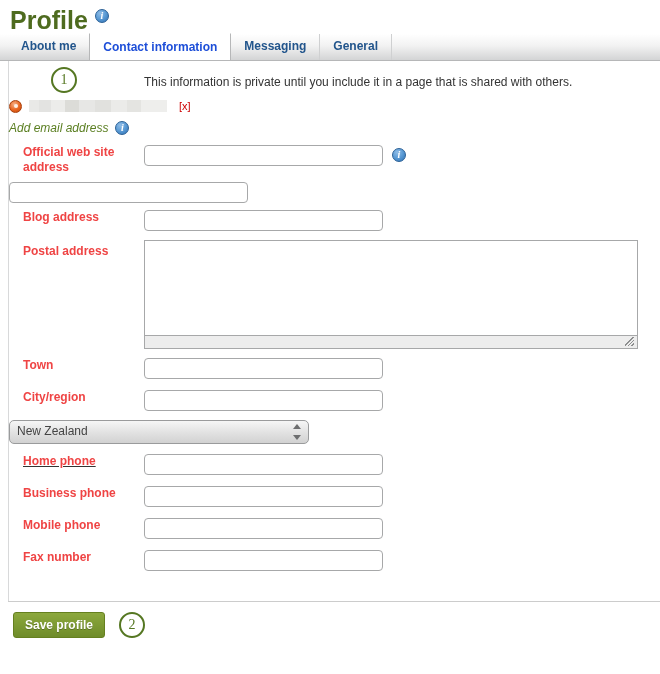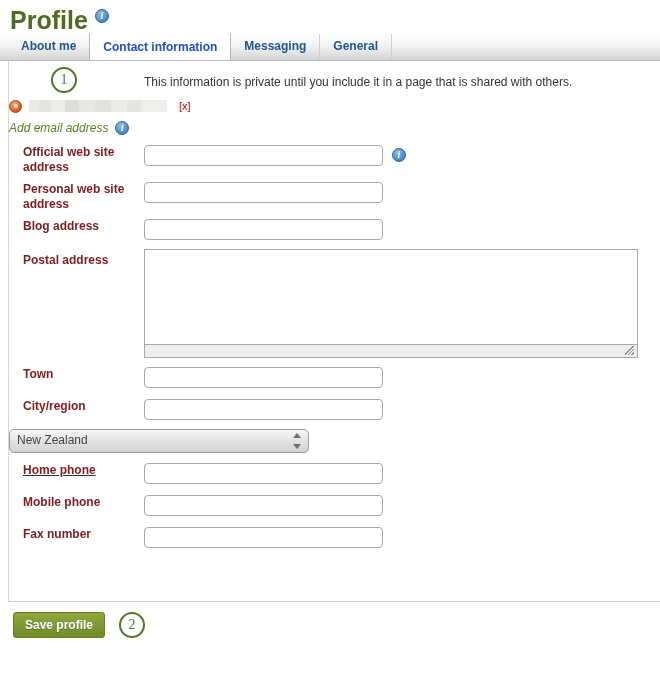--- a/index.html
+++ b/index.html
@@ -137,21 +137,21 @@
     align-items: flex-start;
     margin-bottom: 0px;
   }
   .lbl {
     width: 135px;
     min-width: 135px;
     padding-left: 14px;
     box-sizing: border-box;
     font-size: 12px;
     font-weight: bold;
-    color: #7f1d1d;
+    color: #ef4444;
     line-height: 15px;
   }
   .lbl.req {
     color: #cc0000;
   }
   .field {
     flex: 1;
   }
 
   .notice {
@@ -387,21 +387,20 @@
 
     <div class="row" style="margin-bottom:7px;">
       <div class="lbl">Official web site address</div>
       <div class="field" style="display:flex;align-items:flex-start;">
         <input class="text" type="text" value="" style="">
         <span class="info-icon" style="margin-left:9px;margin-top:3px;"></span>
       </div>
     </div>
 
     <div class="row" style="margin-bottom:7px;">
-      <div class="lbl">Personal web site address</div>
       <div class="field">
         <input class="text" type="text" value="" style="">
       </div>
     </div>
 
     <div class="row" style="margin-bottom:9px;">
       <div class="lbl">Blog address</div>
       <div class="field">
         <input class="text" type="text" value="" style="">
       </div>
@@ -440,20 +439,26 @@
       </div>
     </div>
 
     <div class="row" style="margin-bottom:11px;text-decoration:underline;">
       <div class="lbl">Home phone</div>
       <div class="field">
         <input class="text" type="text" value="" style="">
       </div>
     </div>
 
+    <div class="row" style="margin-bottom:11px;">
+      <div class="lbl">Business phone</div>
+      <div class="field">
+        <input class="text" type="text" value="" style="">
+      </div>
+    </div>
 
     <div class="row" style="margin-bottom:11px;">
       <div class="lbl">Mobile phone</div>
       <div class="field">
         <input class="text" type="text" value="" style="">
       </div>
     </div>
 
     <div class="row" style="margin-bottom:8px;">
       <div class="lbl">Fax number</div>

